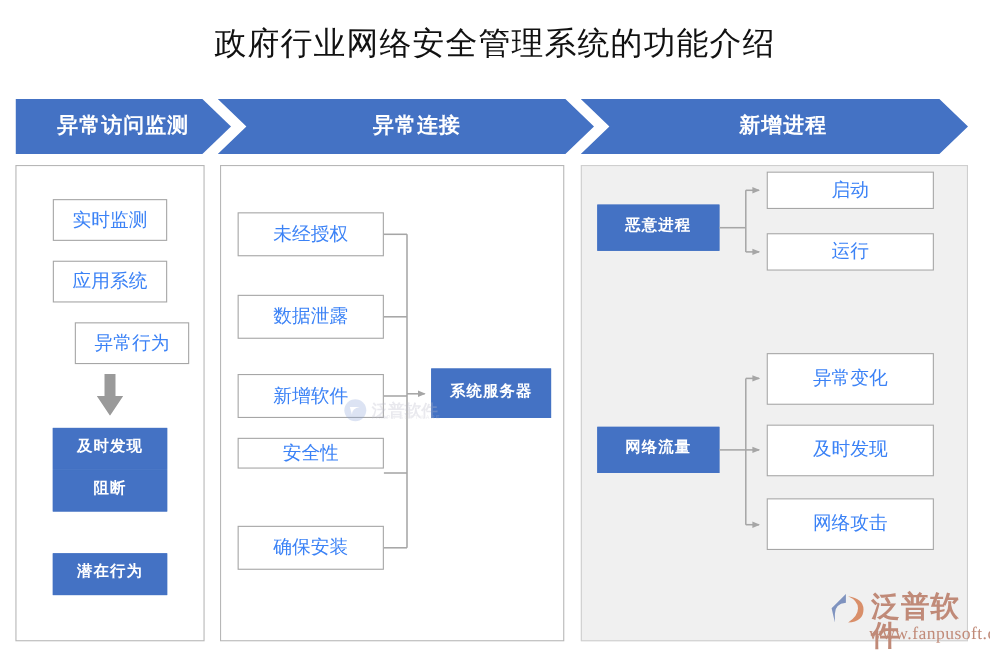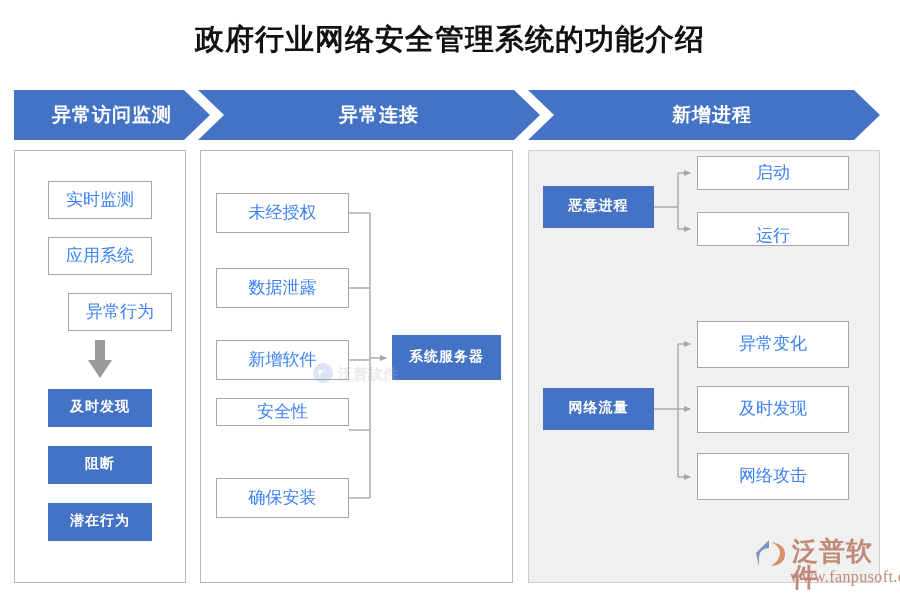--- a/index.html
+++ b/index.html
@@ -6,21 +6,21 @@
   body{
     width:900px;height:600px;overflow:hidden;background:#ffffff;
     font-family:"Liberation Serif","DejaVu Serif",serif;
     position:relative;
   }
   .stage{position:absolute;left:0;top:0;width:900px;height:600px;}
 
   
   .title{
     position:absolute;left:0;top:20px;width:900px;text-align:center;
-    font-size:29px;font-weight:bold;color:#111111;letter-spacing:1px;
+    font-size:29px;font-weight:normal;color:#111111;letter-spacing:1px;
     font-family:"Liberation Serif","DejaVu Serif",serif;
   }
 
   
   .banner{position:absolute;left:14px;top:90px;width:866px;height:50px;padding-left:20px;}
   .chev{
     position:absolute;top:0;height:50px;background:#4472C4;
     display:flex;align-items:center;justify-content:center;
     color:#ffffff;font-size:19px;font-weight:bold;letter-spacing:1px;
     font-family:"Liberation Serif","DejaVu Serif",serif;
@@ -123,21 +123,21 @@
 
   <div class="down-arrow">
     <svg width="24" height="38" viewBox="0 0 24 38">
       <polygon points="7,0 17,0 17,20 24,20 12,38 0,20 7,20" fill="#9a9a9a"></polygon>
     </svg>
   </div>
 
   <div class="node node-blue" style="left:48px;top:389px;width:104px;height:38px;">
     <span>及时发现</span>
   </div>
-  <div class="node node-blue" style="left:48px;top:446px;width:104px;height:38px;">
+  <div class="node node-blue" style="left:48px;top:427px;width:104px;height:38px;">
     <span>阻断</span>
   </div>
   <div class="node node-blue" style="left:48px;top:503px;width:104px;height:38px;">
     <span>潜在行为</span>
   </div>
 
   <div class="node node-white" style="left:216px;top:193px;width:133px;height:40px;">
     <span>未经授权</span>
   </div>
   <div class="node node-white" style="left:216px;top:268px;width:133px;height:40px;">
@@ -156,21 +156,21 @@
   <div class="node node-blue" style="left:392px;top:335px;width:109px;height:45px;font-size:14px;">
     <span>系统服务器</span>
   </div>
 
   <div class="node node-blue" style="left:543px;top:186px;width:111px;height:42px;">
     <span>恶意进程</span>
   </div>
   <div class="node node-white" style="left:697px;top:156px;width:152px;height:34px;">
     <span>启动</span>
   </div>
-  <div class="node node-white" style="left:697px;top:212px;width:152px;height:34px;align-items:flex-end;">
+  <div class="node node-white" style="left:697px;top:212px;width:152px;height:34px;">
     <span>运行</span>
   </div>
 
   <div class="node node-blue" style="left:543px;top:388px;width:111px;height:42px;">
     <span>网络流量</span>
   </div>
   <div class="node node-white" style="left:697px;top:321px;width:152px;height:47px;">
     <span>异常变化</span>
   </div>
   <div class="node node-white" style="left:697px;top:386px;width:152px;height:47px;">

